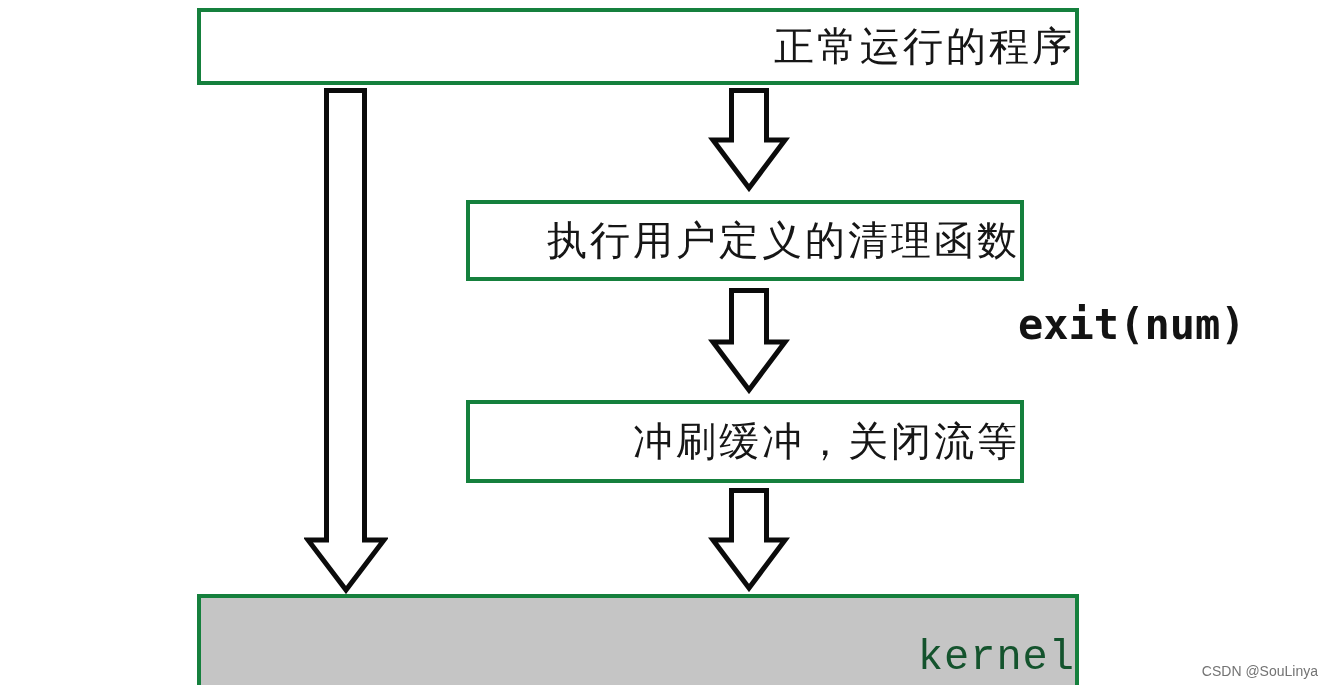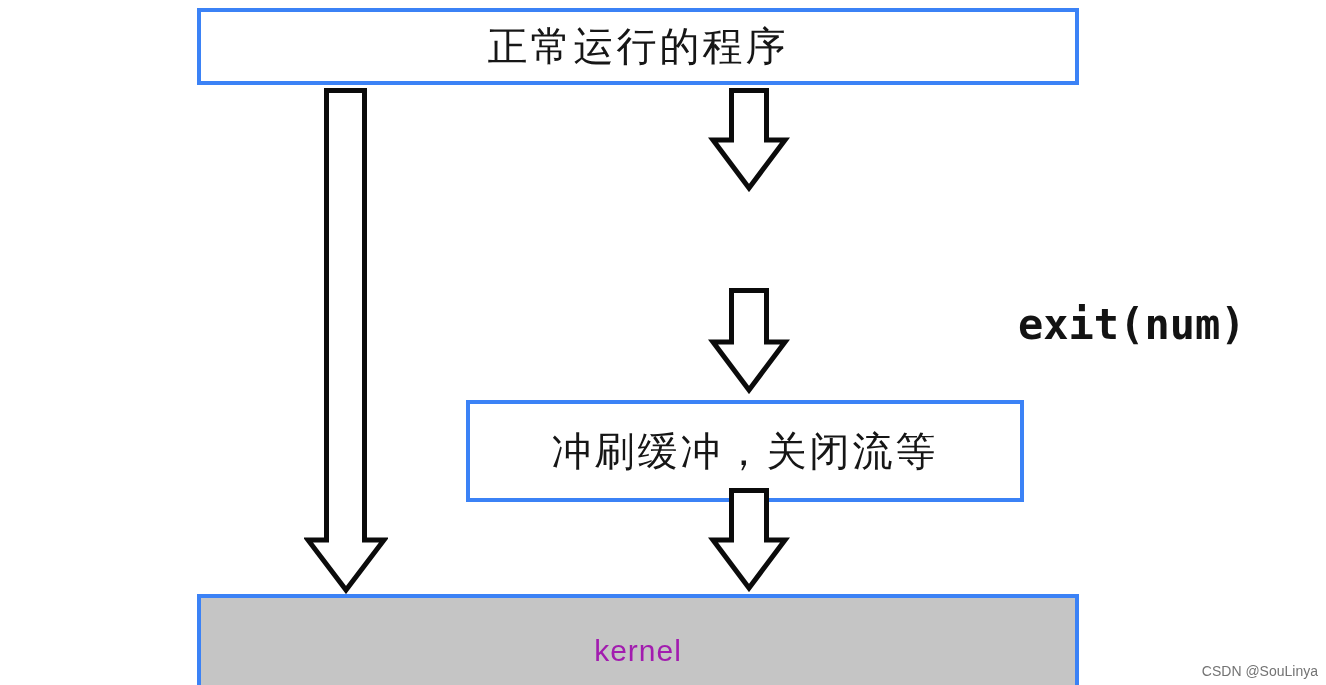--- a/index.html
+++ b/index.html
@@ -7,46 +7,46 @@
     position: relative;
     width: 1326px;
     height: 685px;
     background: #ffffff;
     overflow: hidden;
     font-family: "Liberation Sans", sans-serif;
   }
   .box {
     position: absolute;
     box-sizing: border-box;
-    border: 4px solid #3b82f6;
+    border: 4px solid #15803d;
     background: #ffffff;
     display: flex;
     align-items: center;
-    justify-content: center;
+    justify-content: flex-end;
   }
   .cjk-label {
     font-family: "Liberation Serif", "DejaVu Serif", serif;
     font-size: 40px;
     color: #161616;
     letter-spacing: 3px;
     white-space: nowrap;
   }
   .box-top    { left: 197px; top: 8px;   width: 882px; height: 77px; }
   .box-mid1   { left: 466px; top: 200px; width: 558px; height: 81px; }
-  .box-mid2   { left: 466px; top: 400px; width: 558px; height: 102px; }
+  .box-mid2   { left: 466px; top: 400px; width: 558px; height: 83px; }
   .box-kernel {
     left: 197px; top: 594px; width: 882px; height: 100px;
     background: #c5c5c5;
     align-items: flex-start;
     padding-top: 36px;
   }
   .kernel-label {
-    font-family: Liberation Sans, sans-serif;
-    font-size: 30px;
-    color: #a21caf;
+    font-family: Liberation Mono, monospace;
+    font-size: 42px;
+    color: #14532d;
     letter-spacing: 1px;
   }
   .arrow-svg { position: absolute; display: block; }
   .arrow-shape { fill: #ffffff; stroke: #0b0b0b; stroke-width: 5; stroke-linejoin: miter; }
   .fn-label {
     position: absolute;
     font-family: "DejaVu Sans Mono", "Liberation Mono", monospace;
     font-weight: bold;
     font-size: 42px;
     color: #131313;
@@ -73,20 +73,23 @@
   </div>
 
   <svg class="arrow-svg" style="left:304px; top:88px;" width="84" height="506" viewBox="0 0 84 506">
     <polygon class="arrow-shape" points="22.5,2.5 60.5,2.5 60.5,452 80,452 42,502 4,452 22.5,452"></polygon>
   </svg>
 
   <svg class="arrow-svg" style="left:707px; top:88px;" width="84" height="104" viewBox="0 0 84 104">
     <polygon class="arrow-shape" points="24.5,2.5 59.5,2.5 59.5,52 78,52 42,100 6,52 24.5,52"></polygon>
   </svg>
 
+  <div class="box box-mid1">
+    <span class="cjk-label">执行用户定义的清理函数</span>
+  </div>
 
   <svg class="arrow-svg" style="left:707px; top:288px;" width="84" height="106" viewBox="0 0 84 106">
     <polygon class="arrow-shape" points="24.5,2.5 59.5,2.5 59.5,54 78,54 42,102 6,54 24.5,54"></polygon>
   </svg>
 
   <div class="box box-mid2">
     <span class="cjk-label">冲刷缓冲，关闭流等</span>
   </div>
 
   <svg class="arrow-svg" style="left:707px; top:488px;" width="84" height="104" viewBox="0 0 84 104">

